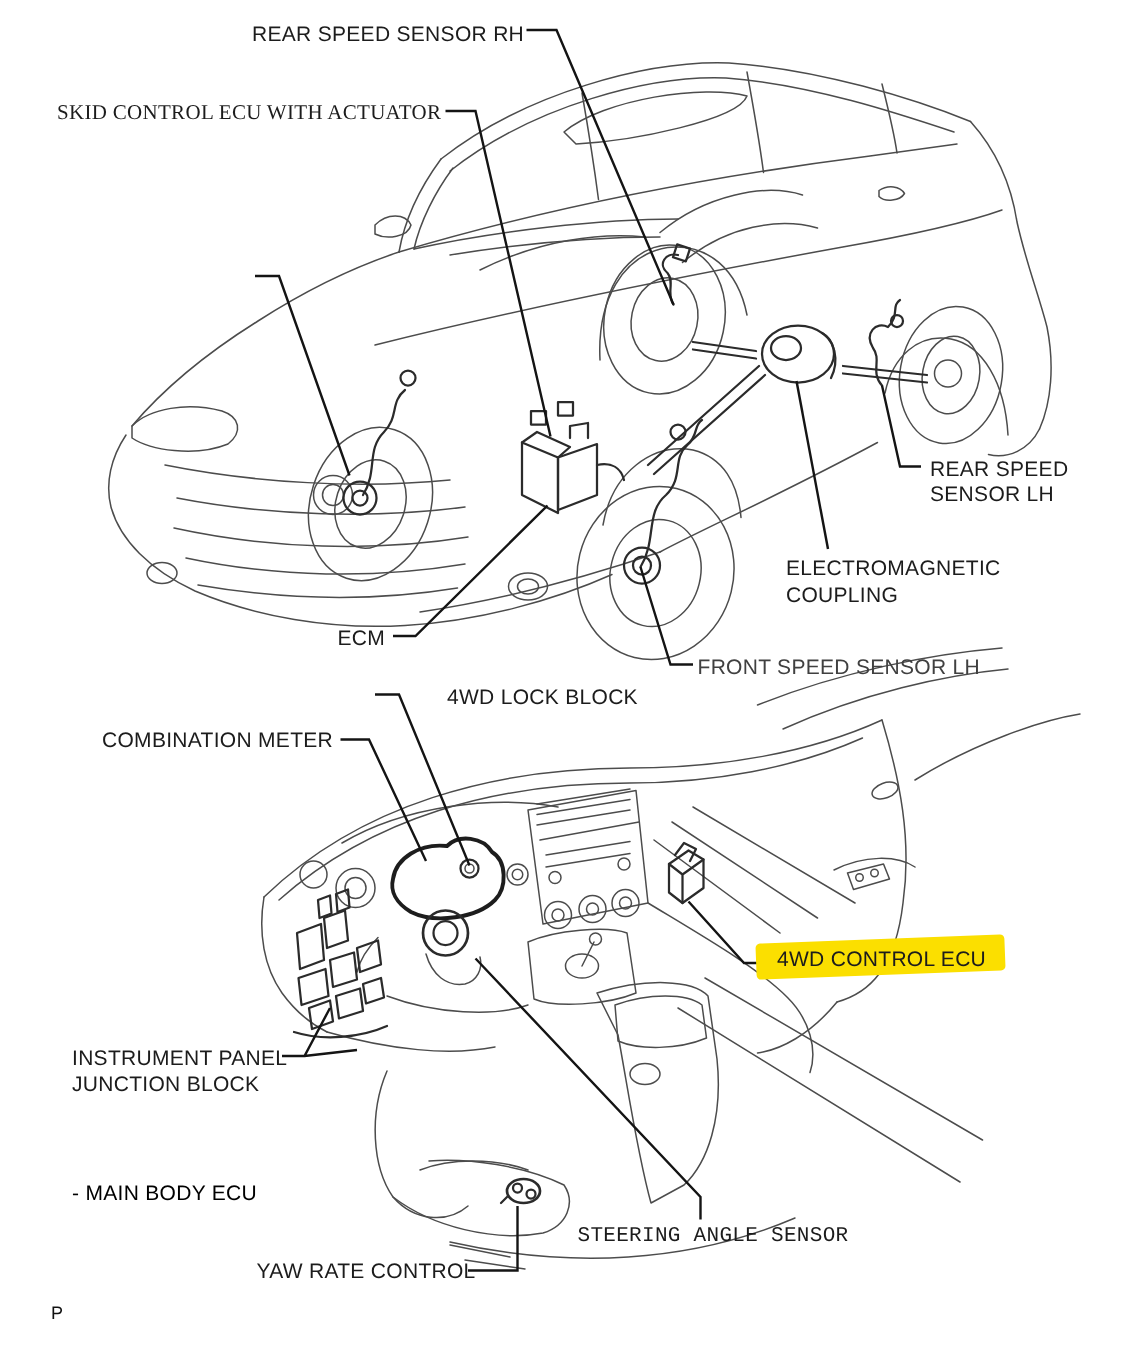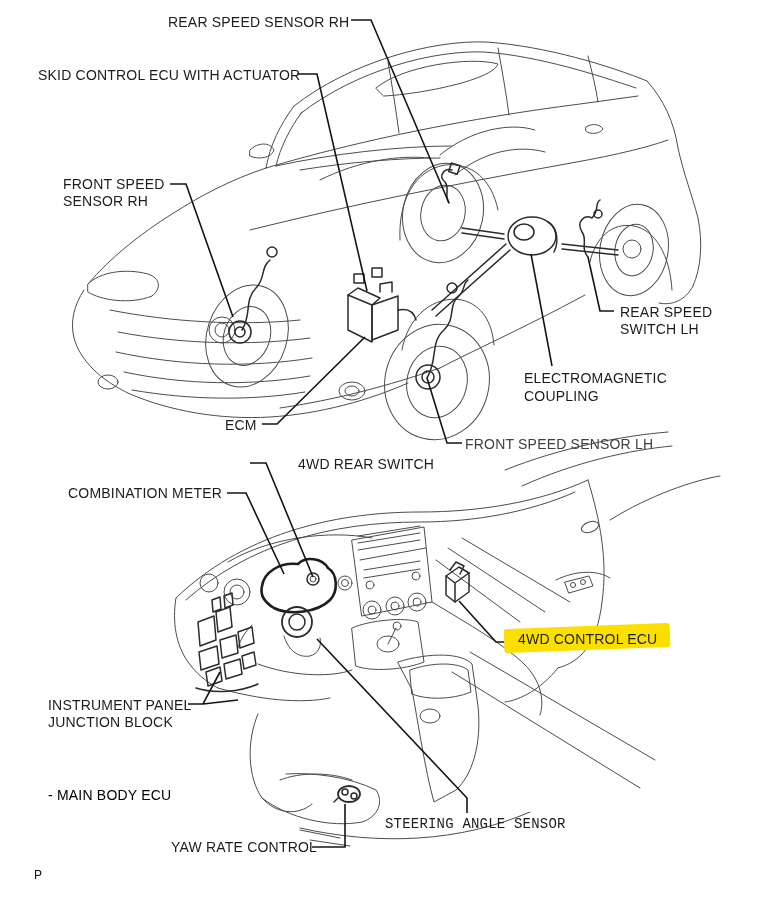--- a/index.html
+++ b/index.html
@@ -237,42 +237,38 @@
     <path d="M188,704 L203,704 L220,672 M203,704 L238,700"></path>
     <path d="M312,847 L345,847 L345,804"></path>
     <path d="M317,639 L467,798 L467,813"></path>
   </g>
 </svg>
 
 <div class="hl-band" style="background: rgb(251, 223, 0);"></div>
 
 <div class="lbl" style="left: 168px; top: 14px; color: rgb(28, 28, 28);">REAR SPEED SENSOR RH</div>
 
-<div class="lbl" style="left: 38px; top: 67px; color: rgb(28, 28, 28);">SKID CONTROL ECU WITH ACTUATOR</div>
-
-<div class="lbl" style="left: 63px; top: 176px; color: rgb(28, 28, 28);">
-  <span>FRONT SPEED</span>
-  <span>SENSOR RH</span>
-</div>
+<div class="lbl" style="left: 38px; top: 67px; color: rgb(28, 28, 28); font-family: Liberation Serif, serif;">SKID CONTROL ECU WITH ACTUATOR</div>
+
 
 <div class="lbl" style="left: 225px; top: 417px; color: rgb(28, 28, 28); text-align: center;">ECM</div>
 
 <div class="lbl" style="left: 465px; top: 436px; color: #404040;">FRONT SPEED SENSOR LH</div>
 
 <div class="lbl" style="left: 620px; top: 304px; color: rgb(28, 28, 28);">
   <span>REAR SPEED</span>
-  <span>SWITCH LH</span>
+  <span>SENSOR LH</span>
 </div>
 
 <div class="lbl" style="left: 524px; top: 369px; line-height: 18px; color: rgb(28, 28, 28);">
   <span>ELECTROMAGNETIC</span>
   <span>COUPLING</span>
 </div>
 
-<div class="lbl" style="left: 298px; top: 456px; color: rgb(28, 28, 28);">4WD REAR SWITCH</div>
+<div class="lbl" style="left: 298px; top: 456px; color: rgb(28, 28, 28);">4WD LOCK BLOCK</div>
 
 <div class="lbl" style="left: 68px; top: 485px; color: rgb(28, 28, 28);">COMBINATION METER</div>
 
 <div class="lbl" style="left: 518px; top: 631px; z-index: 6; color: rgb(28, 28, 28);">4WD CONTROL ECU</div>
 
 <div class="lbl" style="left: 48px; top: 697px; color: rgb(28, 28, 28);">
   <span>INSTRUMENT PANEL</span>
   <span>JUNCTION BLOCK</span>
 </div>
 

